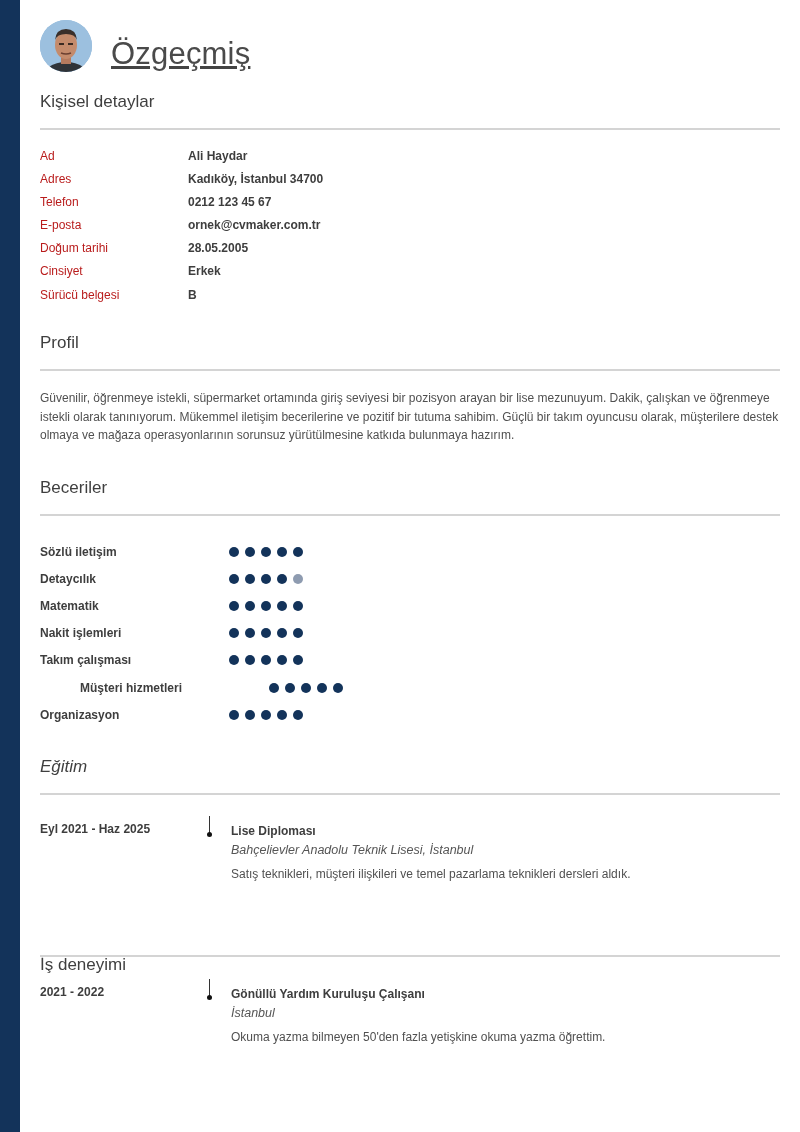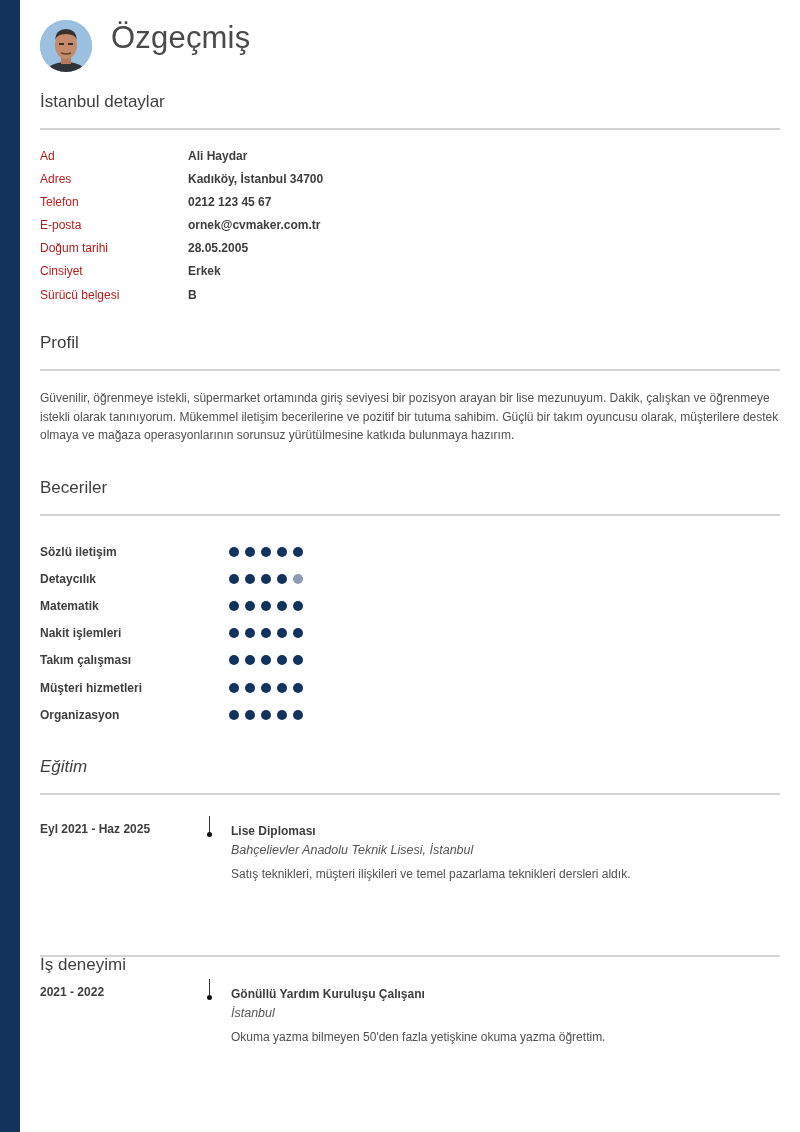--- a/index.html
+++ b/index.html
@@ -1,21 +1,21 @@
 <!DOCTYPE html>
 <html><head>
 <meta charset="utf-8">
 <style>
   * { box-sizing: border-box; margin: 0; padding: 0; }
   html, body { width: 800px; height: 1132px; background: #ffffff; overflow: hidden; }
   body { font-family: "Liberation Sans", "DejaVu Sans", sans-serif; color: #444444; position: relative; }
   .sidebar-bar { position: absolute; left: 0; top: 0; width: 20px; height: 1132px; background: #13335a; }
   .page { position: absolute; left: 40px; top: 0; width: 740px; }
 
-  .header { position: absolute; left: 0; top: 20px; height: 52px; display: flex; align-items: flex-start; }
+  .header { position: absolute; left: 0; top: 20px; height: 52px; display: flex; align-items: flex-end; text-decoration: underline; }
   .avatar { width: 52px; height: 52px; border-radius: 50%; overflow: hidden; background: #8fb6d8; position: relative; }
   .avatar svg { display: block; }
   .doc-title { margin-left: 19px; font-size: 31px; color: #4a4a4a; letter-spacing: 0.2px; }
 
   .section-title { position: absolute; left: 0; font-size: 17px; color: #3f3f3f; }
   .rule { position: absolute; left: 0; width: 740px; height: 2px; background: #d4d4d4; }
 
   .detail-row { position: absolute; left: 0; font-size: 12px; height: 16px; line-height: 16px; width: 740px; }
   .detail-label { position: absolute; left: 0; color: #b91c1c; }
   .detail-value { position: absolute; left: 148px; font-weight: bold; color: #3e3e3e; }
@@ -52,21 +52,21 @@
         <ellipse cx="26" cy="25" rx="11" ry="14" fill="#c48b6c"></ellipse>
         <path d="M15 20 Q16 9 26 9 Q36 9 37 20 Q35 14 26 14 Q17 14 15 20 Z" fill="#3a2f2a"></path>
         <rect x="19" y="23" width="5" height="2" fill="#3b2a22"></rect>
         <rect x="28" y="23" width="5" height="2" fill="#3b2a22"></rect>
         <path d="M21 33 Q26 35 31 33" stroke="#6b3f30" stroke-width="1.5" fill="none"></path>
       </svg>
     </div>
     <div class="doc-title">Özgeçmiş</div>
   </div>
 
-  <div class="section-title" style="top:92px;">İstanbul detaylar</div>
+  <div class="section-title" style="top:92px;">Kişisel detaylar</div>
   <div class="rule" style="top:128px;"></div>
 
   <div class="detail-row" style="top:148px;">
     <span class="detail-label">Ad</span>
     <span class="detail-value">Ali Haydar</span>
   </div>
   <div class="detail-row" style="top:171px;">
     <span class="detail-label">Adres</span>
     <span class="detail-value">Kadıköy, İstanbul 34700</span>
   </div>
@@ -141,21 +141,21 @@
   <div class="skill-row" style="top:652px;">
     <span class="skill-label">Takım çalışması</span>
     <div class="dots">
       <span class="dot"></span>
         <span class="dot"></span>
         <span class="dot"></span>
         <span class="dot"></span>
         <span class="dot"></span>
     </div>
   </div>
-  <div class="skill-row" style="top:680px;">
+  <div class="skill-row" style="top:680px;margin-left:40px;">
     <span class="skill-label">Müşteri hizmetleri</span>
     <div class="dots">
       <span class="dot"></span>
         <span class="dot"></span>
         <span class="dot"></span>
         <span class="dot"></span>
         <span class="dot"></span>
     </div>
   </div>
   <div class="skill-row" style="top:707px;">

